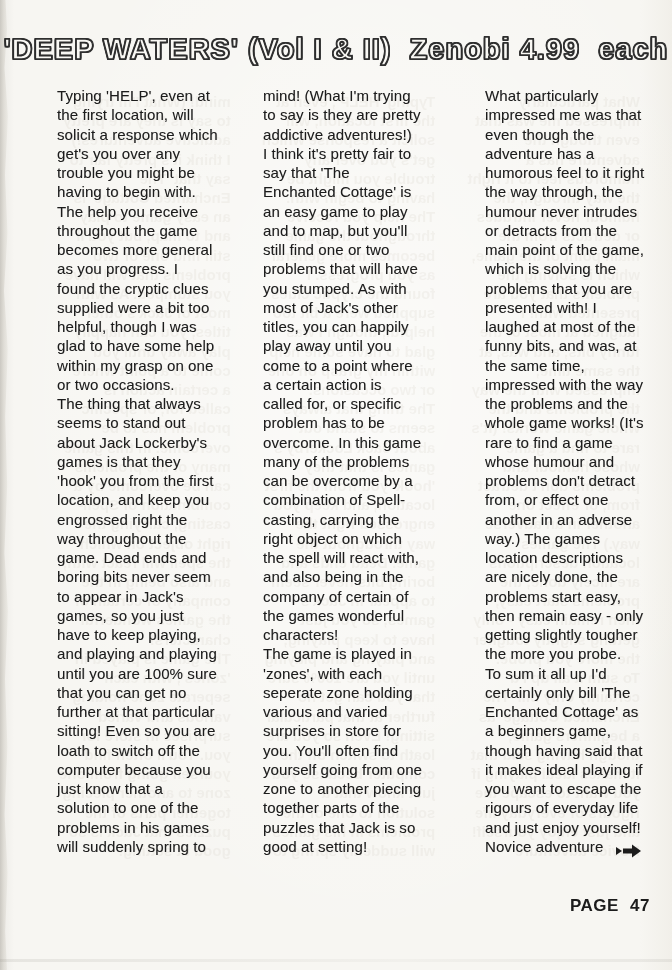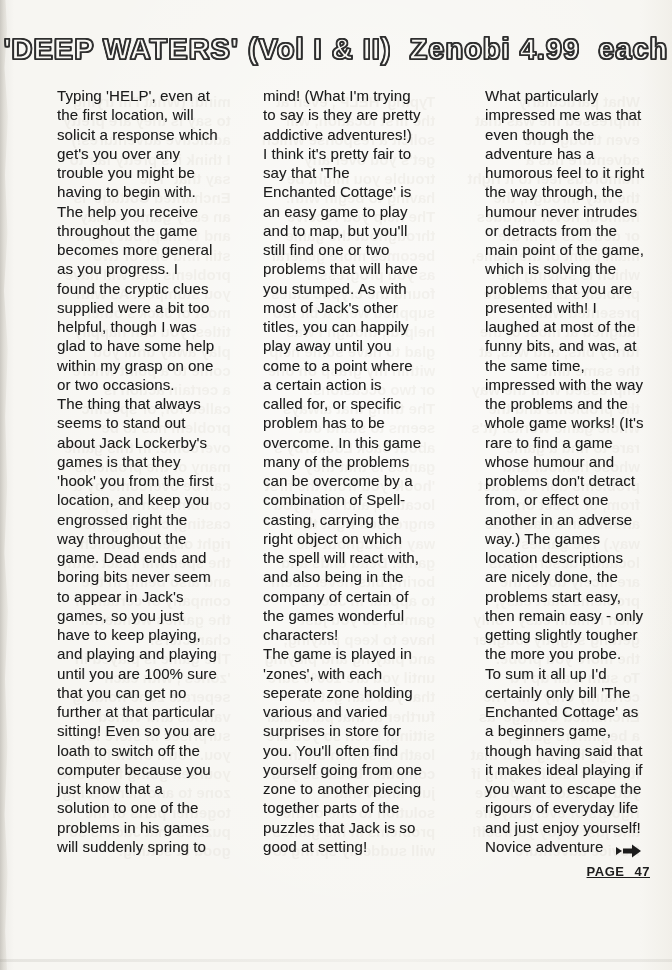--- a/index.html
+++ b/index.html
@@ -92,28 +92,27 @@
 
   .continuation-arrow {
     position: absolute;
     left: 614px;
     top: 843px;
     width: 28px;
     height: 16px;
   }
   .page-number {
     position: absolute;
-    top: 864px;
+    top: 896px;
     right: 22px;
-    font-size: 13px;
+    font-size: 17px;
     font-weight: bold;
     letter-spacing: 0.5px;
     word-spacing: 6px;
     color: #1c1c1c;
-    text-decoration: underline;
   }
 </style>
 </head>
 <body>
 
 <div class="page">
 
   <div class="scan-edge"></div>
   <div class="scan-edge-bottom"></div>
 

